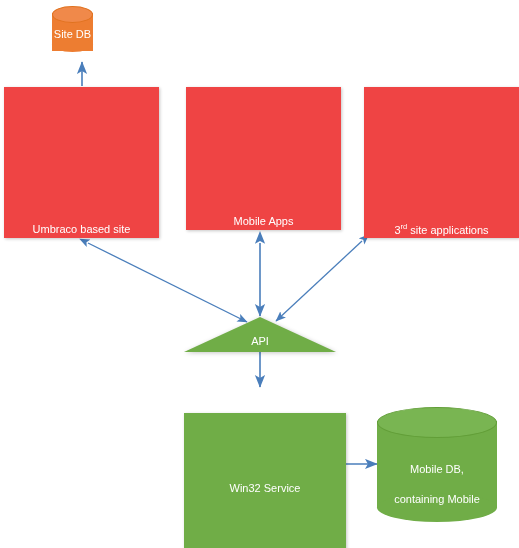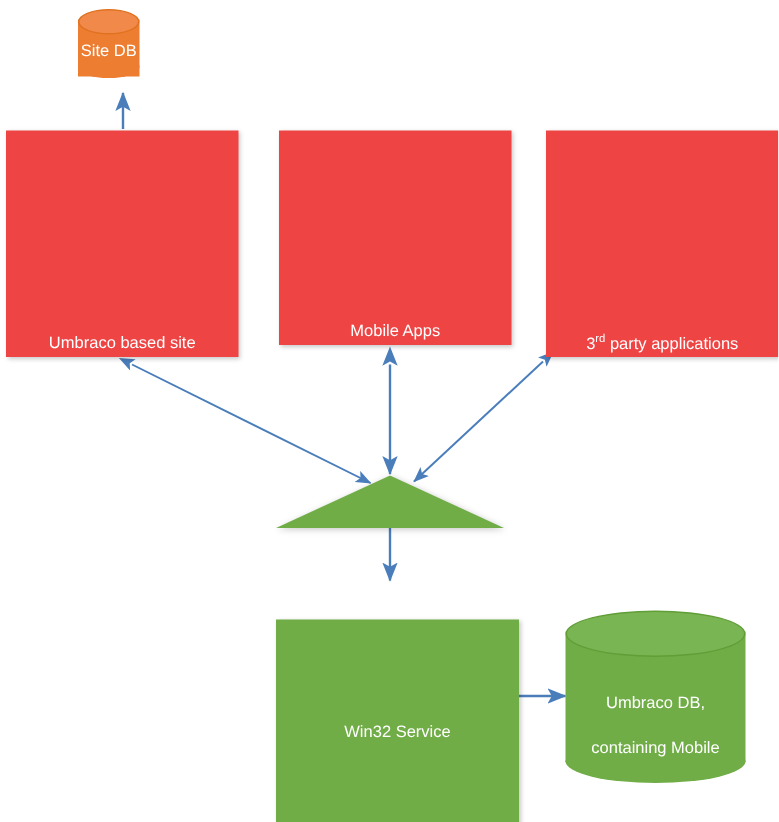--- a/index.html
+++ b/index.html
@@ -151,37 +151,38 @@
 
   <div class="node box box-blue" style="left:4px; top:87px; width:155px; height:151px; z-index:3;">
     <span class="label">Umbraco based site</span>
   </div>
 
   <div class="node box box-blue" style="left:186px; top:87px; width:155px; height:143px; z-index:3;">
     <span class="label">Mobile Apps</span>
   </div>
 
   <div class="node box box-blue" style="left:364px; top:87px; width:155px; height:151px; z-index:3;">
-    <span class="label"><span>3</span><span class="label-sup">rd</span><span> party applications</span></span>
+    <span class="label"><span>3</span><span class="label-sup">rd</span><span> site applications</span></span>
   </div>
 
   <div class="triangle-wrap" style="left:184px; top:317px; width:152px; height:36px; z-index:3;">
     <svg width="152" height="36" viewBox="0 0 152 36" style="position:absolute; left:0; top:0; filter: drop-shadow(1px 1px 2px rgba(0,0,0,0.22));">
       <polygon points="76,0 152,35 0,35" fill="#70AD47"></polygon>
     </svg>
+    <div class="triangle-label" style="top:18px;">API</div>
   </div>
 
   <div class="node box box-green" style="left:184px; top:389px; width:162px; height:151px; z-index:3;margin-top:24px;">
     <span class="label">Win32 Service</span>
   </div>
 
   <div class="cylinder cyl-green" style="left:377px; top:407px; width:120px; height:115px; z-index:3;">
     <div class="cyl-body" style="top:14px; height:87px;"></div>
     <div class="cyl-bottom" style="top:86px; height:29px;"></div>
     <div class="cyl-top" style="top:0px; height:29px;"></div>
     <div class="cyl-text" style="top:40px;">
-      <div>Umbraco DB,</div>
+      <div>Mobile DB,</div>
       <div>containing Mobile</div>
       <div>logins and data</div>
     </div>
   </div>
 
 </div>
 
 </body></html>

